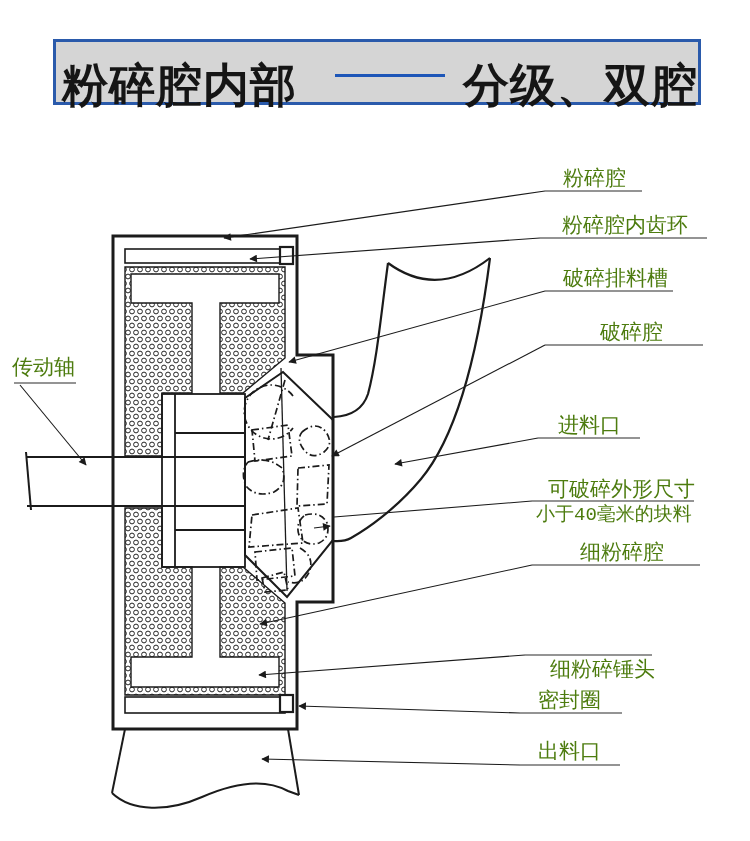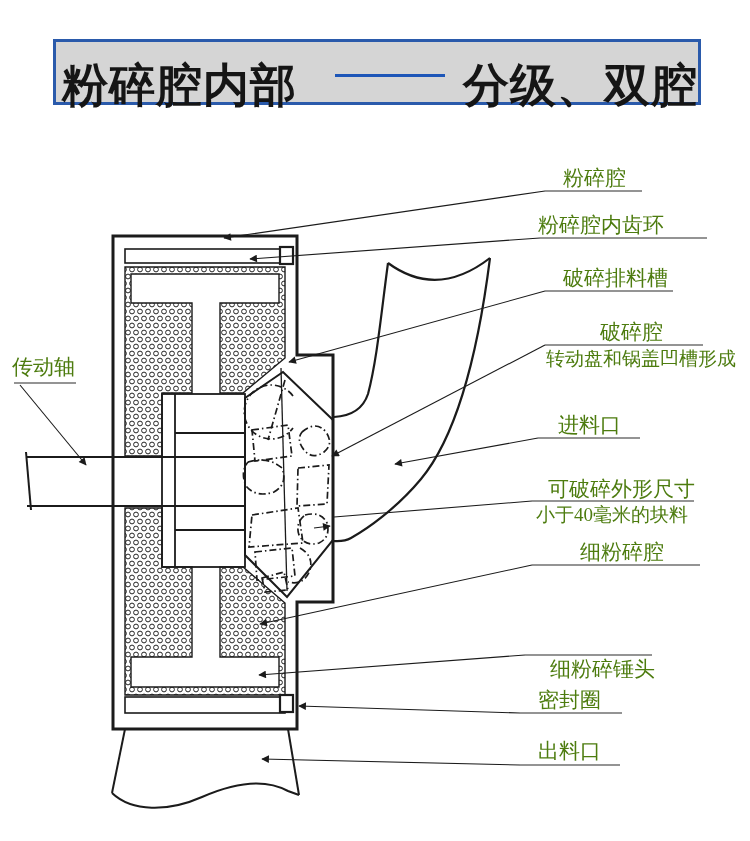--- a/index.html
+++ b/index.html
@@ -124,25 +124,24 @@
       <path d="M314,528 L330,526" marker-end="url(#arr)"></path>
       <path d="M532,565 L260,624" marker-end="url(#arr)"></path>
       <path d="M525,655 L259,675" marker-end="url(#arr)"></path>
       <path d="M520,713 L299,706" marker-end="url(#arr)"></path>
       <path d="M520,765 L262,759" marker-end="url(#arr)"></path>
     </g>
   </svg>
 
   <div class="lbl" style="left:12px;top:355px;">传动轴</div>
   <div class="lbl" style="left:563px;top:166px;">粉碎腔</div>
-  <div class="lbl" style="left:538px;top:213px;text-align:right;">粉碎腔内齿环</div>
+  <div class="lbl" style="left:562px;top:213px;text-align:right;">粉碎腔内齿环</div>
   <div class="lbl" style="left:563px;top:266px;">破碎排料槽</div>
   <div class="lbl" style="left:600px;top:320px;">破碎腔</div>
-  <div class="lbl sub" style="left:546px;top:347px;">转动盘和锅盖凹槽形成</div>
   <div class="lbl" style="left:558px;top:413px;">进料口</div>
   <div class="lbl" style="left:548px;top:477px;">可破碎外形尺寸</div>
-  <div class="lbl sub" style="left:536px;top:503px;">小于40毫米的块料</div>
+  <div class="lbl sub" style="left:536px;top:503px;font-family:Liberation Mono, monospace;">小于40毫米的块料</div>
   <div class="lbl" style="left:580px;top:540px;">细粉碎腔</div>
   <div class="lbl" style="left:550px;top:628px;margin-top:29px;">细粉碎锤头</div>
   <div class="lbl" style="left:538px;top:688px;">密封圈</div>
   <div class="lbl" style="left:538px;top:739px;">出料口</div>
 
 </div>
 
 </body></html>

